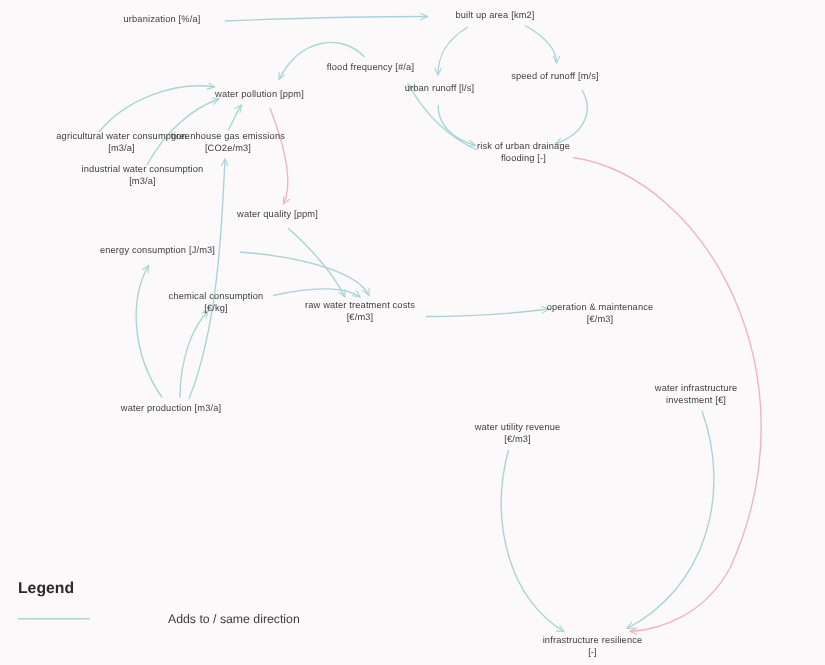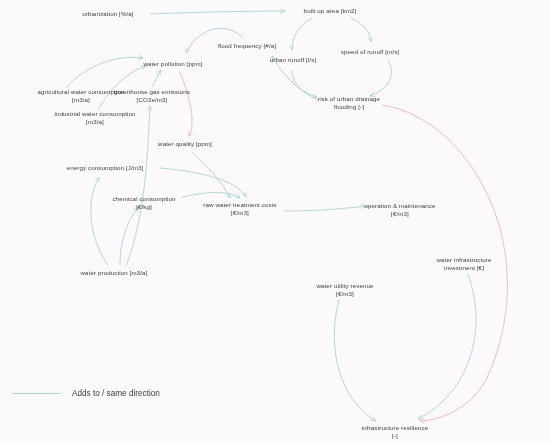--- a/index.html
+++ b/index.html
@@ -18,21 +18,21 @@
     text-align:center;
     white-space:pre-line;
     letter-spacing:.1px;
     transform:translate(-50%,-50%);
     pointer-events:auto;
   }
   #legend{position:absolute;left:12px;top:386px;}
   #legend .title{
     font-size:10.5px;font-weight:bold;color:#2b2b2b;margin-bottom:7px;
   }
-  .lg-row{display:flex;align-items:center;height:15px;}
+  .lg-row{display:flex;align-items:center;height:15px;gap:40px;}
   .lg-swatch{width:48px;height:0;border-top:1.4px solid #000;margin-right:12px;}
   .lg-text{font-size:8.2px;color:#3b3b3b;}
 </style>
 </head>
 <body>
 
 <svg id="canvas" viewBox="0 0 550 443">
   <defs>
     <marker id="ar-pos" markerWidth="7" markerHeight="7" refX="5.4" refY="2.6" orient="auto">
       <path d="M0,0 L5.4,2.6 L0,5.2" fill="none" stroke="#a9d3d6" stroke-width="0.8"></path>
@@ -114,17 +114,18 @@
     <div class="node" style="left: 114px; top: 273px;">water production [m3/a]</div>
     <div class="node" style="left: 464px; top: 264px;">water infrastructure
 investment [€]</div>
     <div class="node" style="left: 345px; top: 290px;">water utility revenue
 [€/m3]</div>
     <div class="node" style="left: 395px; top: 432px;">infrastructure resilience
 [-]</div>
   </div>
 
 <div id="legend">
+  <div class="title">Legend</div>
   <div class="lg-row">
     <span class="lg-swatch" style="border-top-color:#a9d3d6"></span>
     <span class="lg-text">Adds to / same direction</span>
   </div>
 </div>
 
 </body></html>

